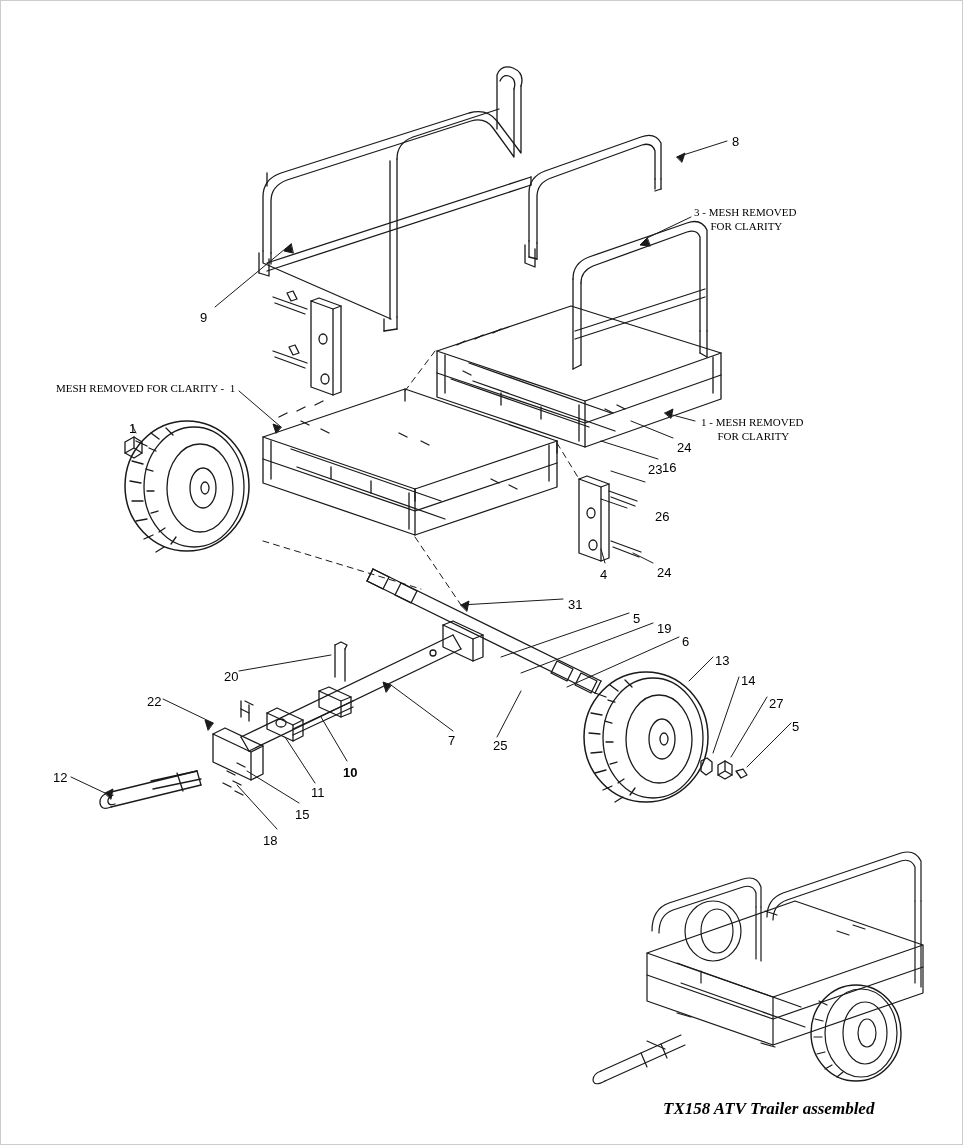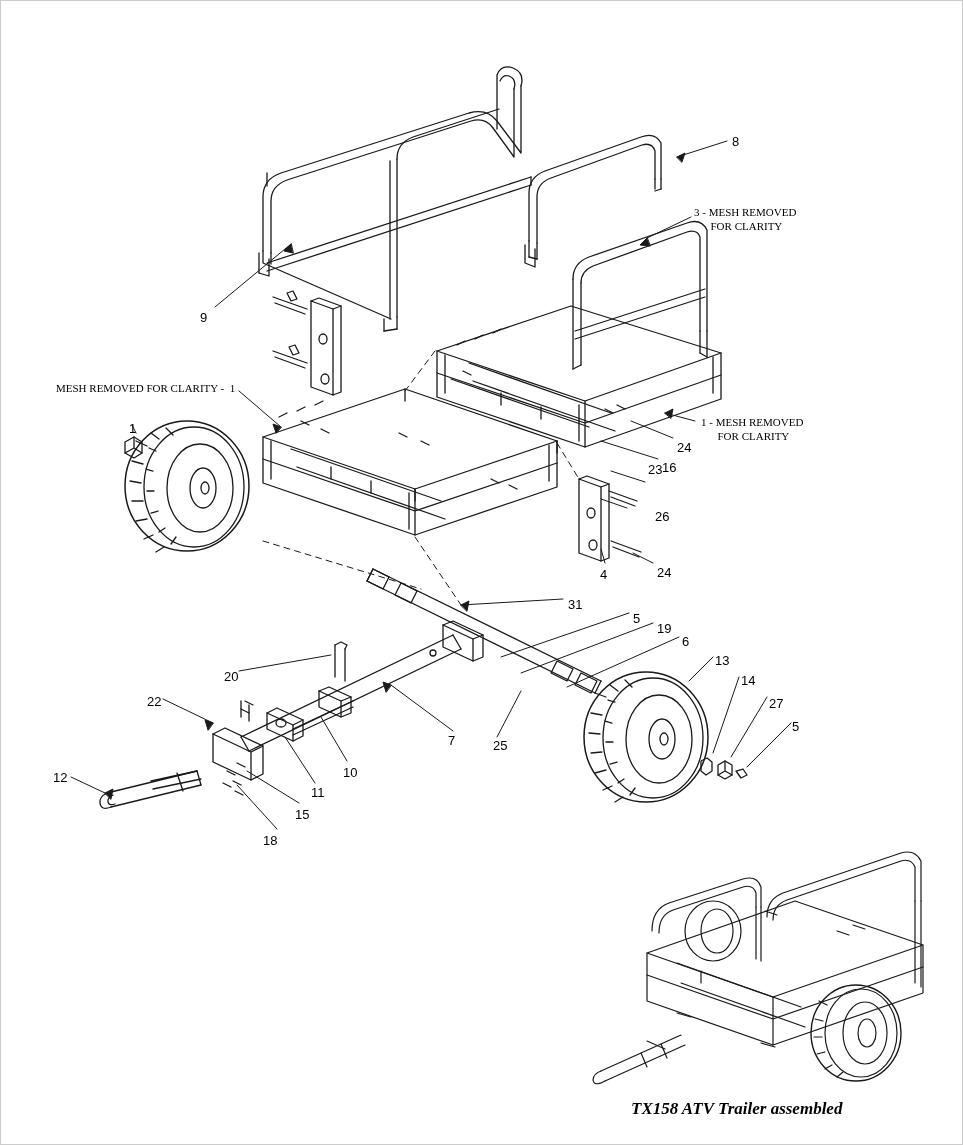--- a/index.html
+++ b/index.html
@@ -355,21 +355,21 @@
   <div class="callout" style="left:656px; top:621px;">19</div>
   <div class="callout" style="left:681px; top:634px;">6</div>
   <div class="callout" style="left:714px; top:653px;">13</div>
   <div class="callout" style="left:740px; top:673px;">14</div>
   <div class="callout" style="left:768px; top:696px;">27</div>
   <div class="callout" style="left:791px; top:719px;">5</div>
   <div class="callout" style="left:223px; top:669px;">20</div>
   <div class="callout" style="left:146px; top:694px;">22</div>
   <div class="callout" style="left:447px; top:733px;">7</div>
   <div class="callout" style="left:492px; top:738px;">25</div>
-  <div class="callout" style="left:342px; top:765px;">10</div>
+  <div class="callout" style="left:342px; top:765px;font-weight:bold;">10</div>
   <div class="callout" style="left:310px; top:785px;">11</div>
   <div class="callout" style="left:52px; top:770px;text-align:right;">12</div>
   <div class="callout" style="left:294px; top:807px;">15</div>
   <div class="callout" style="left:262px; top:833px;">18</div>
 
-  <div class="caption" style="left:630px; top:1098px;">TX158 ATV Trailer assembled</div>
+  <div class="caption" style="left:662px; top:1098px;">TX158 ATV Trailer assembled</div>
 
 </div>
 
 </body></html>

